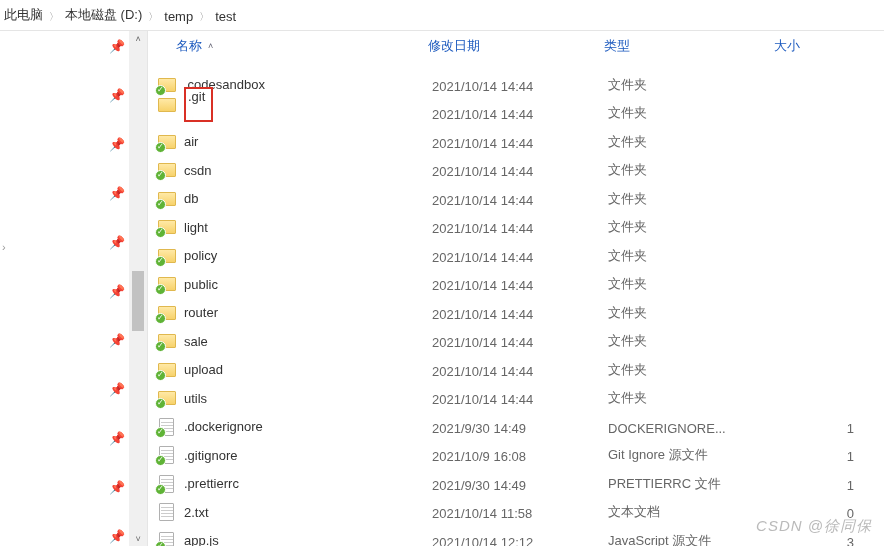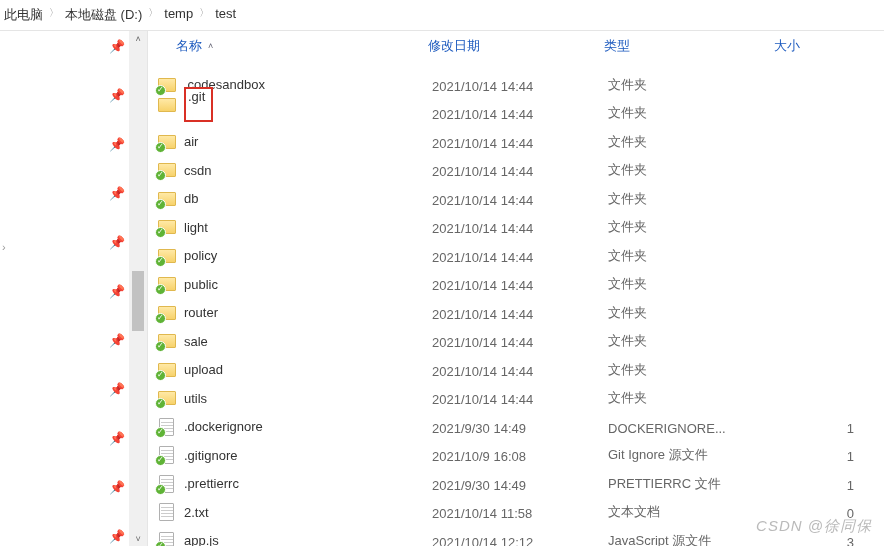--- a/index.html
+++ b/index.html
@@ -8,21 +8,21 @@
   font-size: 13px;
   color: #333;
   background: #fff;
   width: 884px;
   height: 546px;
   overflow: hidden;
   position: relative;
 }
 .breadcrumb {
   display: flex;
-  align-items: flex-start;
+  align-items: flex-end;
   padding: 6px 0 6px 4px;
   border-bottom: 1px solid #e5e5e5;
   gap: 6px;
   font-size: 13px;
   color: #333;
 }
 .breadcrumb .crumb { cursor: default; }
 .breadcrumb .sep { color: #888; font-size: 10px; }
 .layout {
   display: flex;

